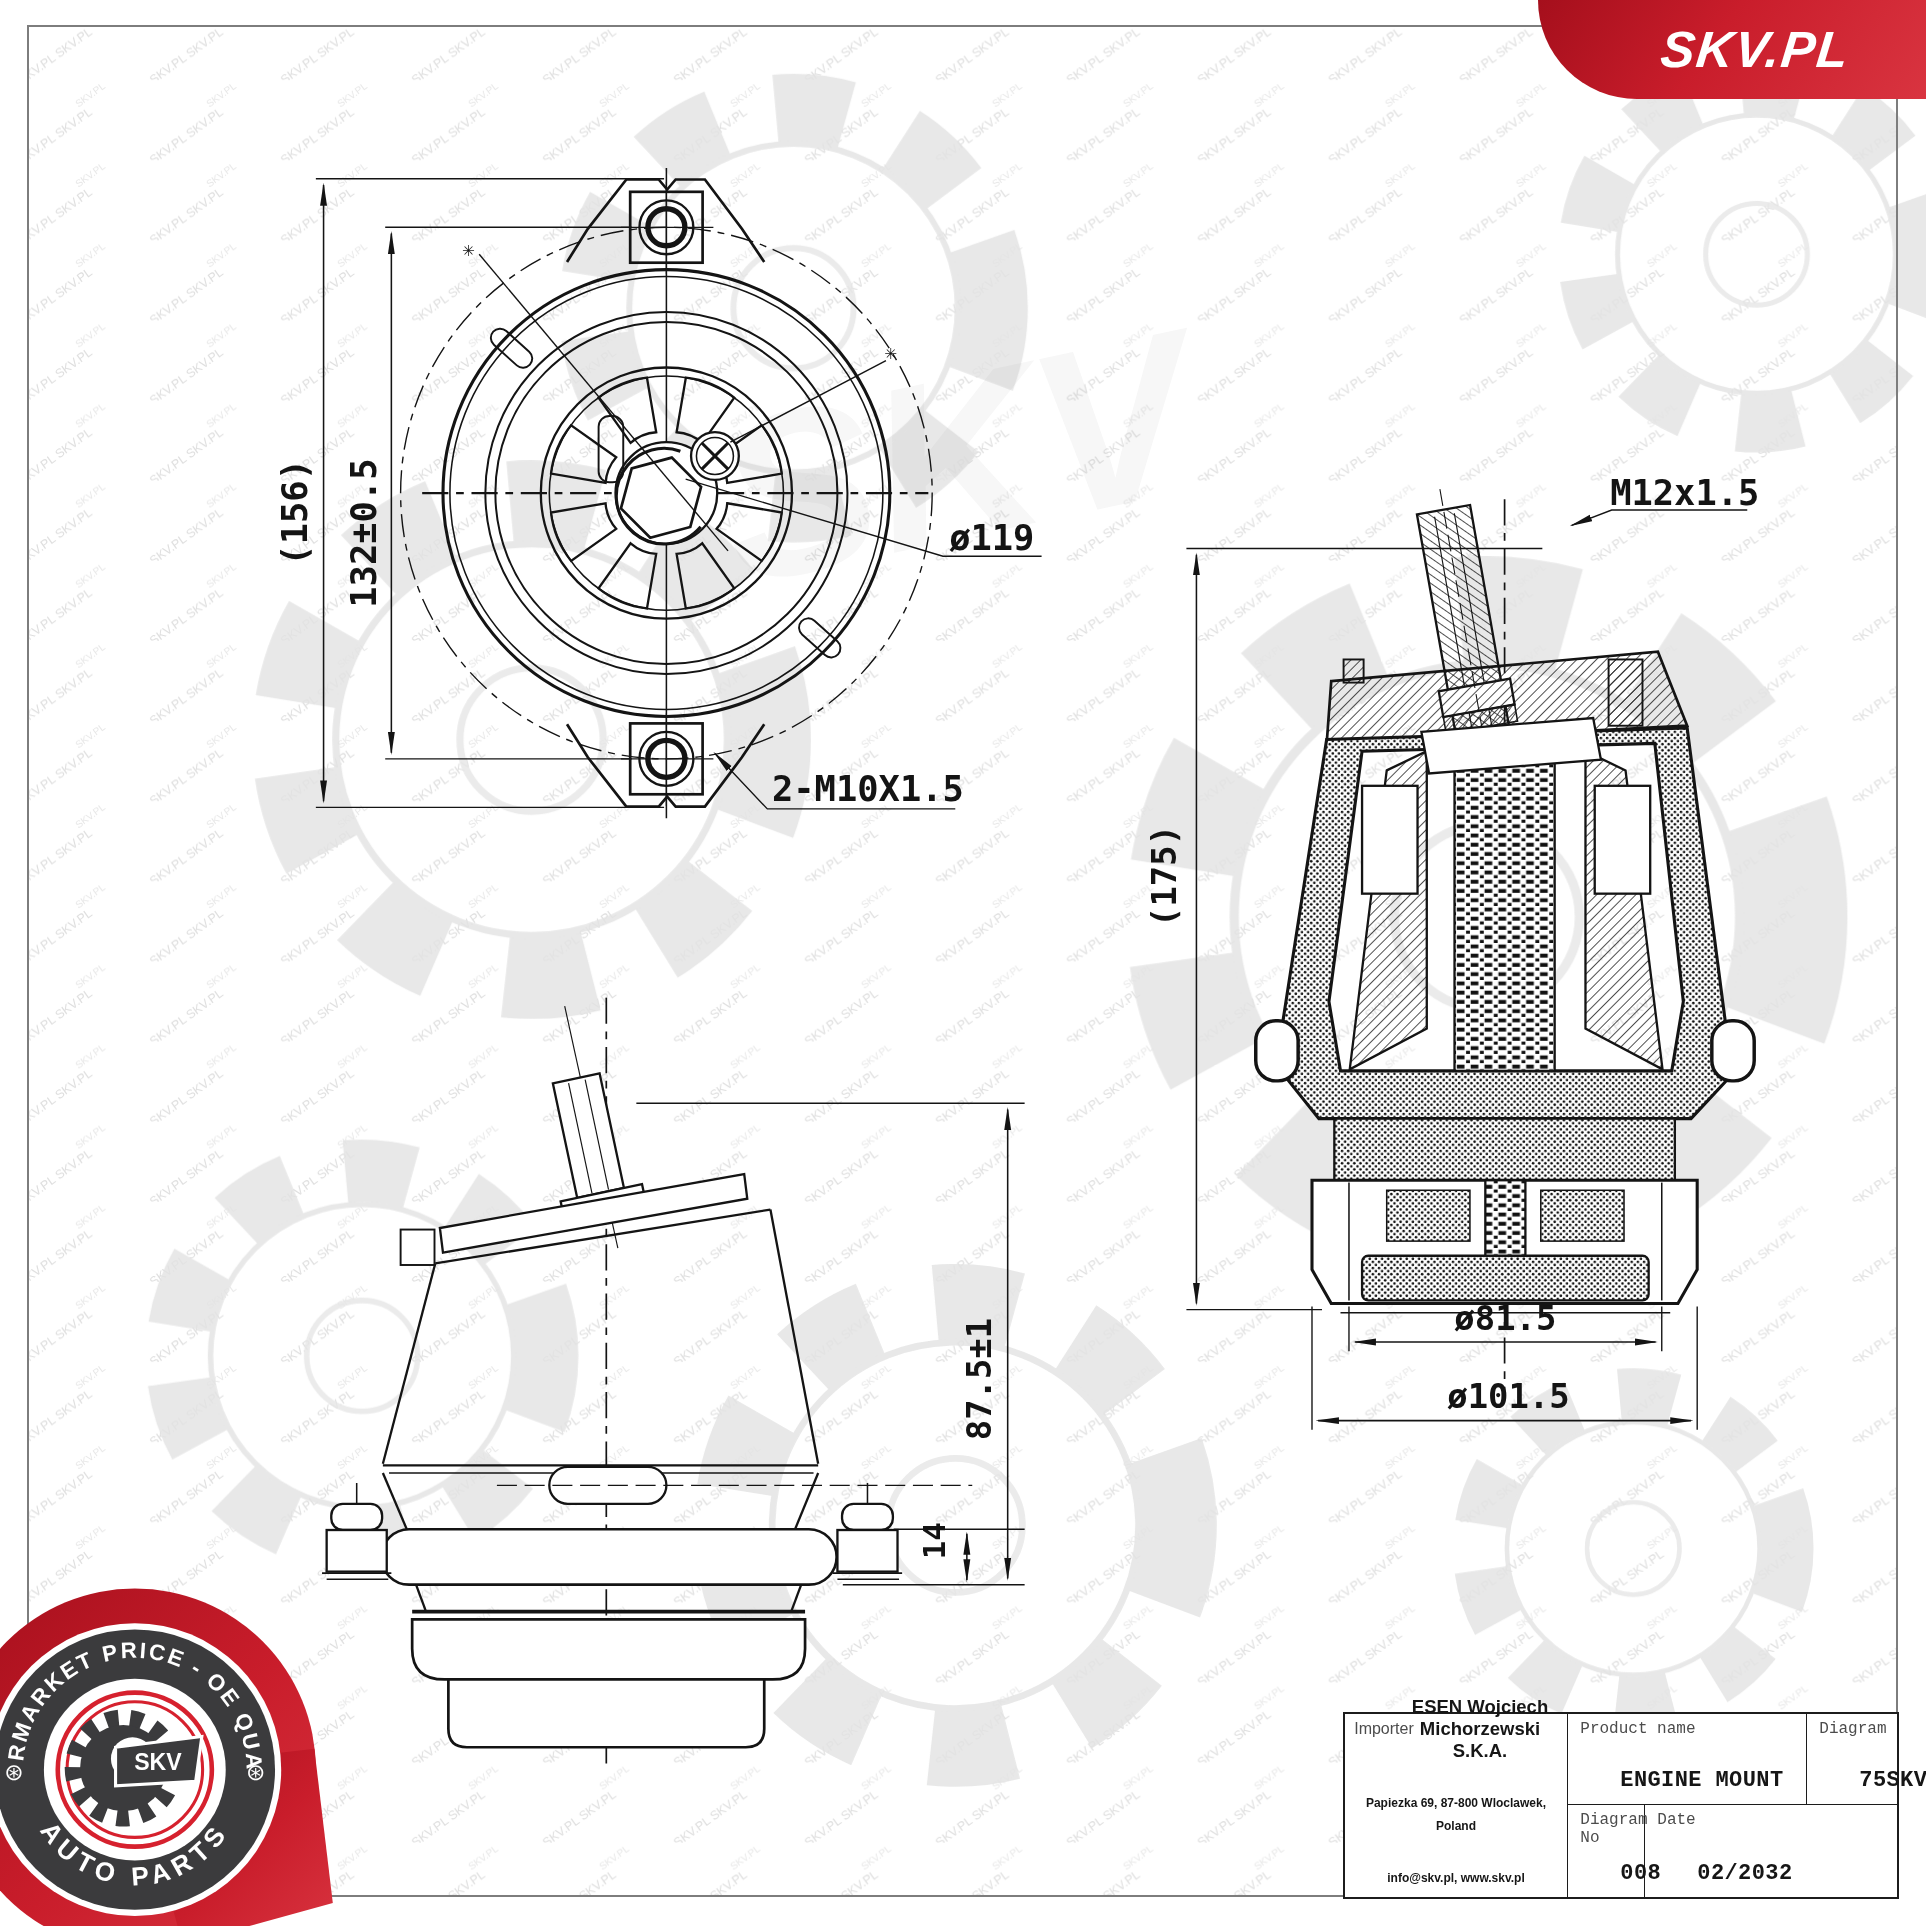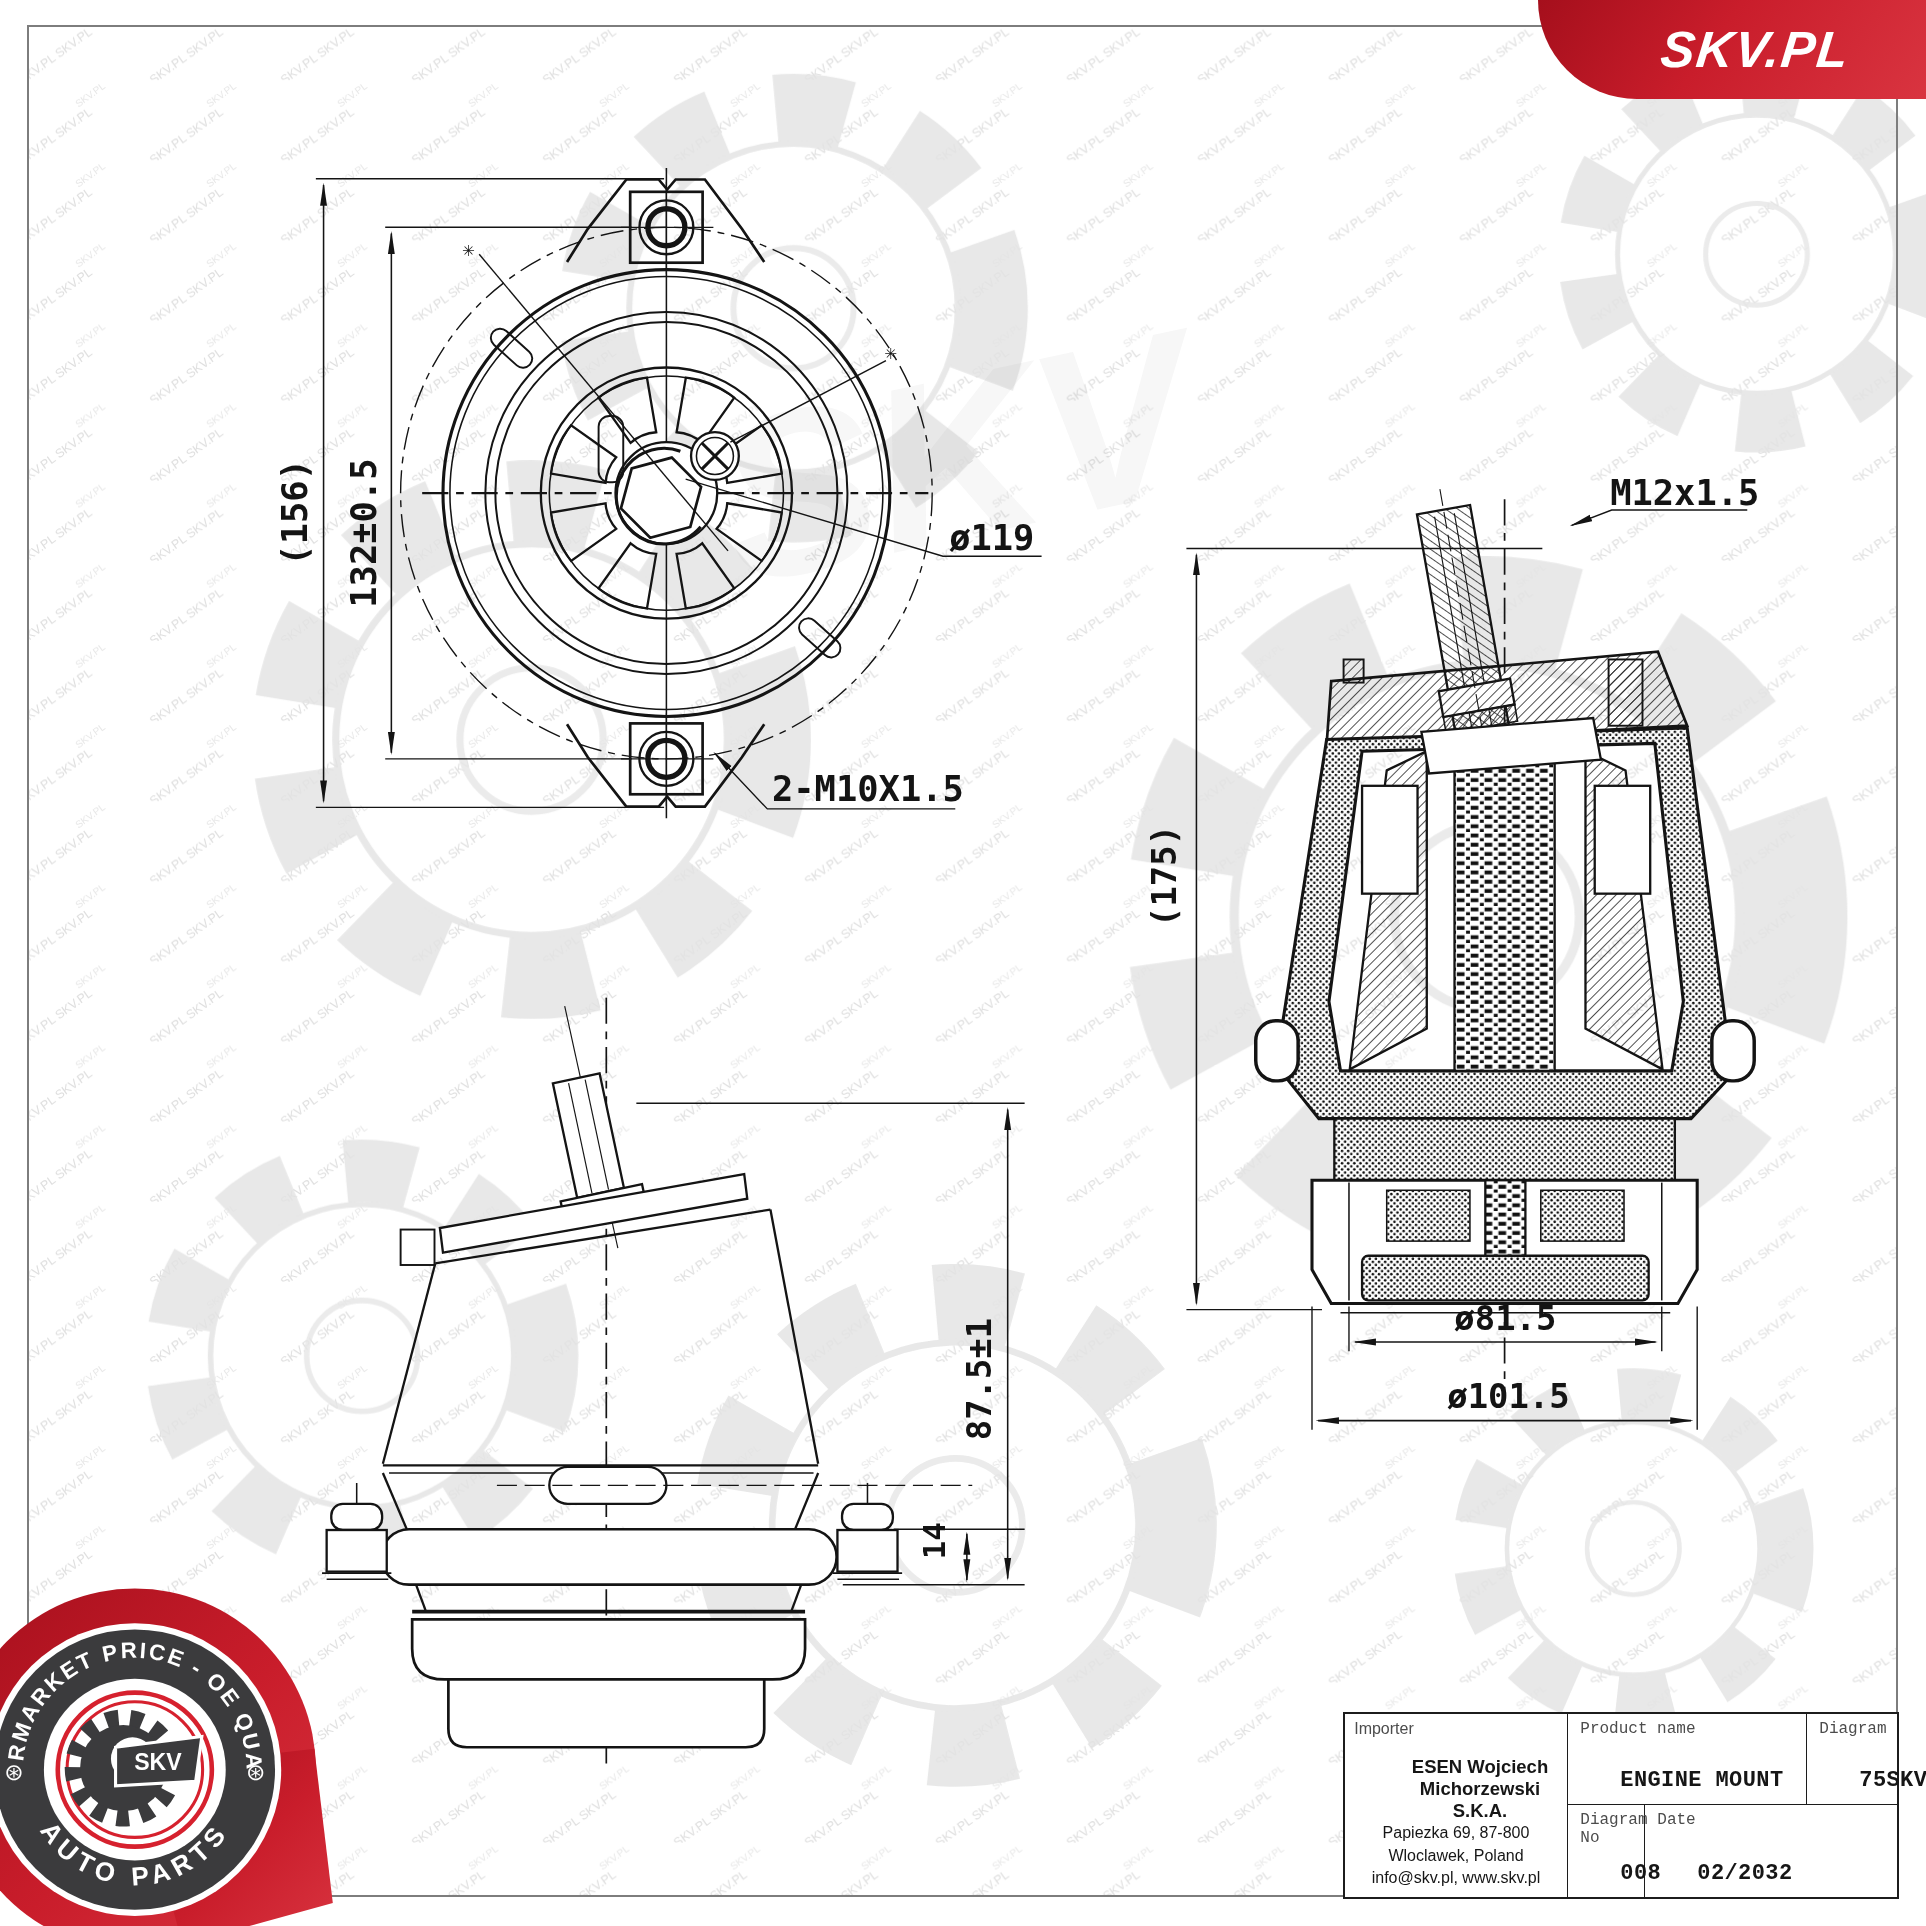--- a/index.html
+++ b/index.html
@@ -19,21 +19,21 @@
   
   #tblock{position:absolute;left:1343px;top:1712px;width:556px;height:187px;
           border:2.3px solid #1c1c1c;box-sizing:border-box;background:#fff;display:flex;}
   .tb-label{font-size:16px;color:#4c4c4c;}
   .tb-value{font-size:22px;color:#161616;font-weight:600;letter-spacing:0.4px;margin-left:40px;}
   #tb-importer{width:223px;border-right:1.5px solid #1c1c1c;box-sizing:border-box;position:relative;}
   #tb-importer .tb-label{position:absolute;left:9.2px;top:6.2px;}
   #tb-importer .addr{position:absolute;left:0;bottom:7.7px;width:100%;text-align:center;
                      color:#161616;line-height:22.3px;}
   #tb-importer .addr .l1{font-weight:700;font-size:18.5px;margin-left:48px;}
-  #tb-importer .addr .l2,#tb-importer .addr .l3{font-weight:400;font-size:16px;}
+  #tb-importer .addr .l2,#tb-importer .addr .l3{font-weight:700;font-size:12px;margin-top:30px;}
   #tb-right{flex:1;display:flex;flex-direction:column;}
   .tb-row{display:flex;box-sizing:border-box;font-family:Liberation Mono, monospace;}
   .tb-row1{height:91px;border-bottom:1.5px solid #1c1c1c;}
   .tb-row2{flex:1;}
   .tb-cell{position:relative;box-sizing:border-box;}
   .tb-cell .tb-label{position:absolute;left:12.3px;top:6.2px;}
   .tb-cell .tb-value{position:absolute;left:12.3px;bottom:10.8px;}
   #cell-product{width:239px;border-right:1.5px solid #1c1c1c;}
   #cell-symbol{flex:1;}
   #cell-oe{width:162px;border-right:1.5px solid #1c1c1c;}

